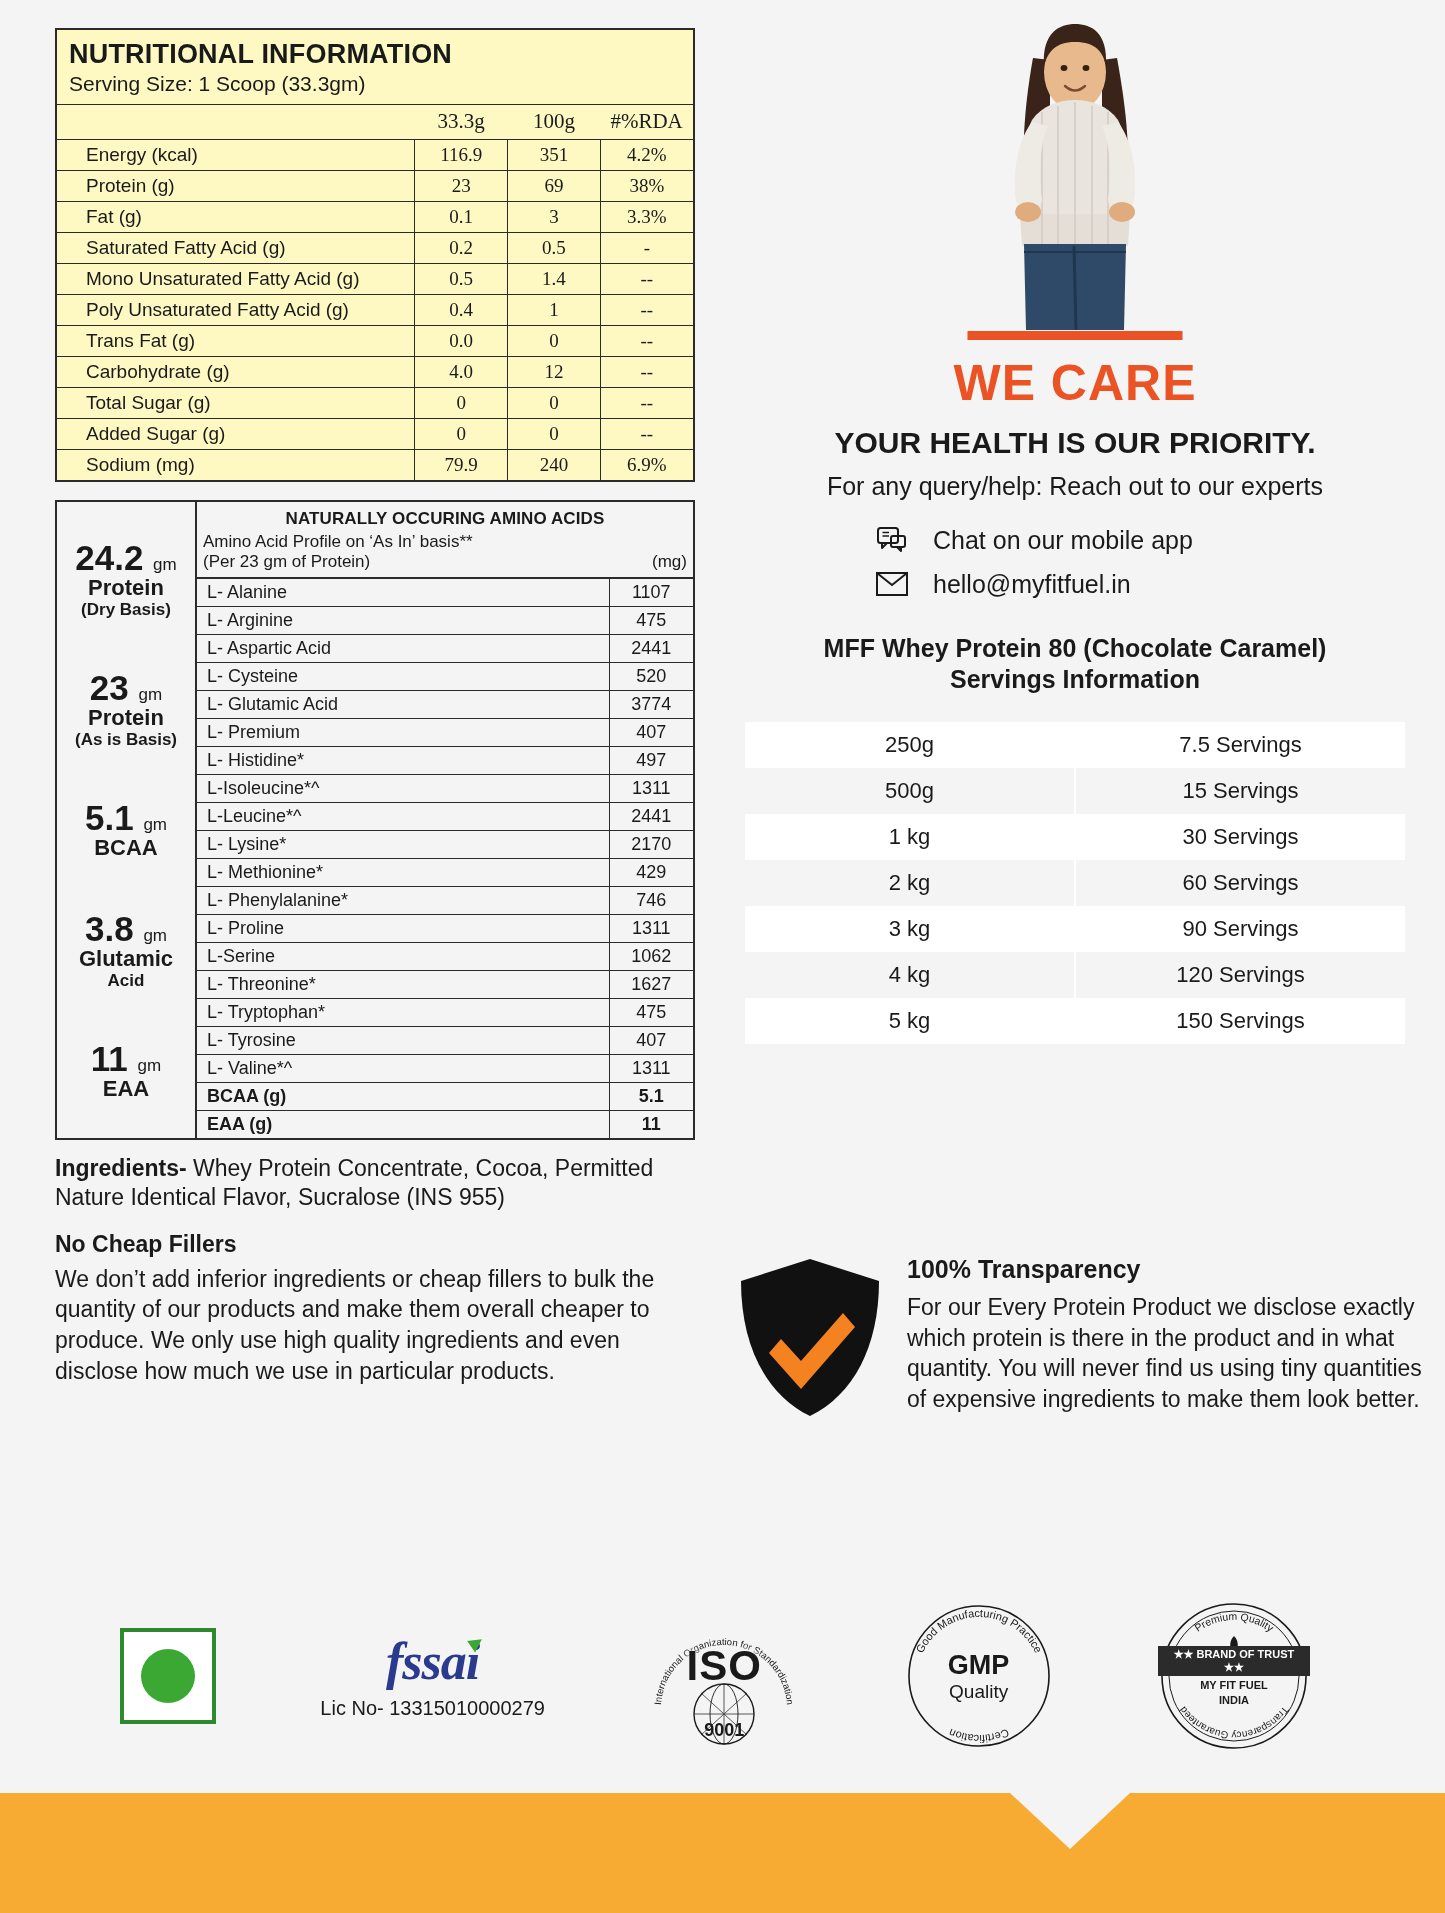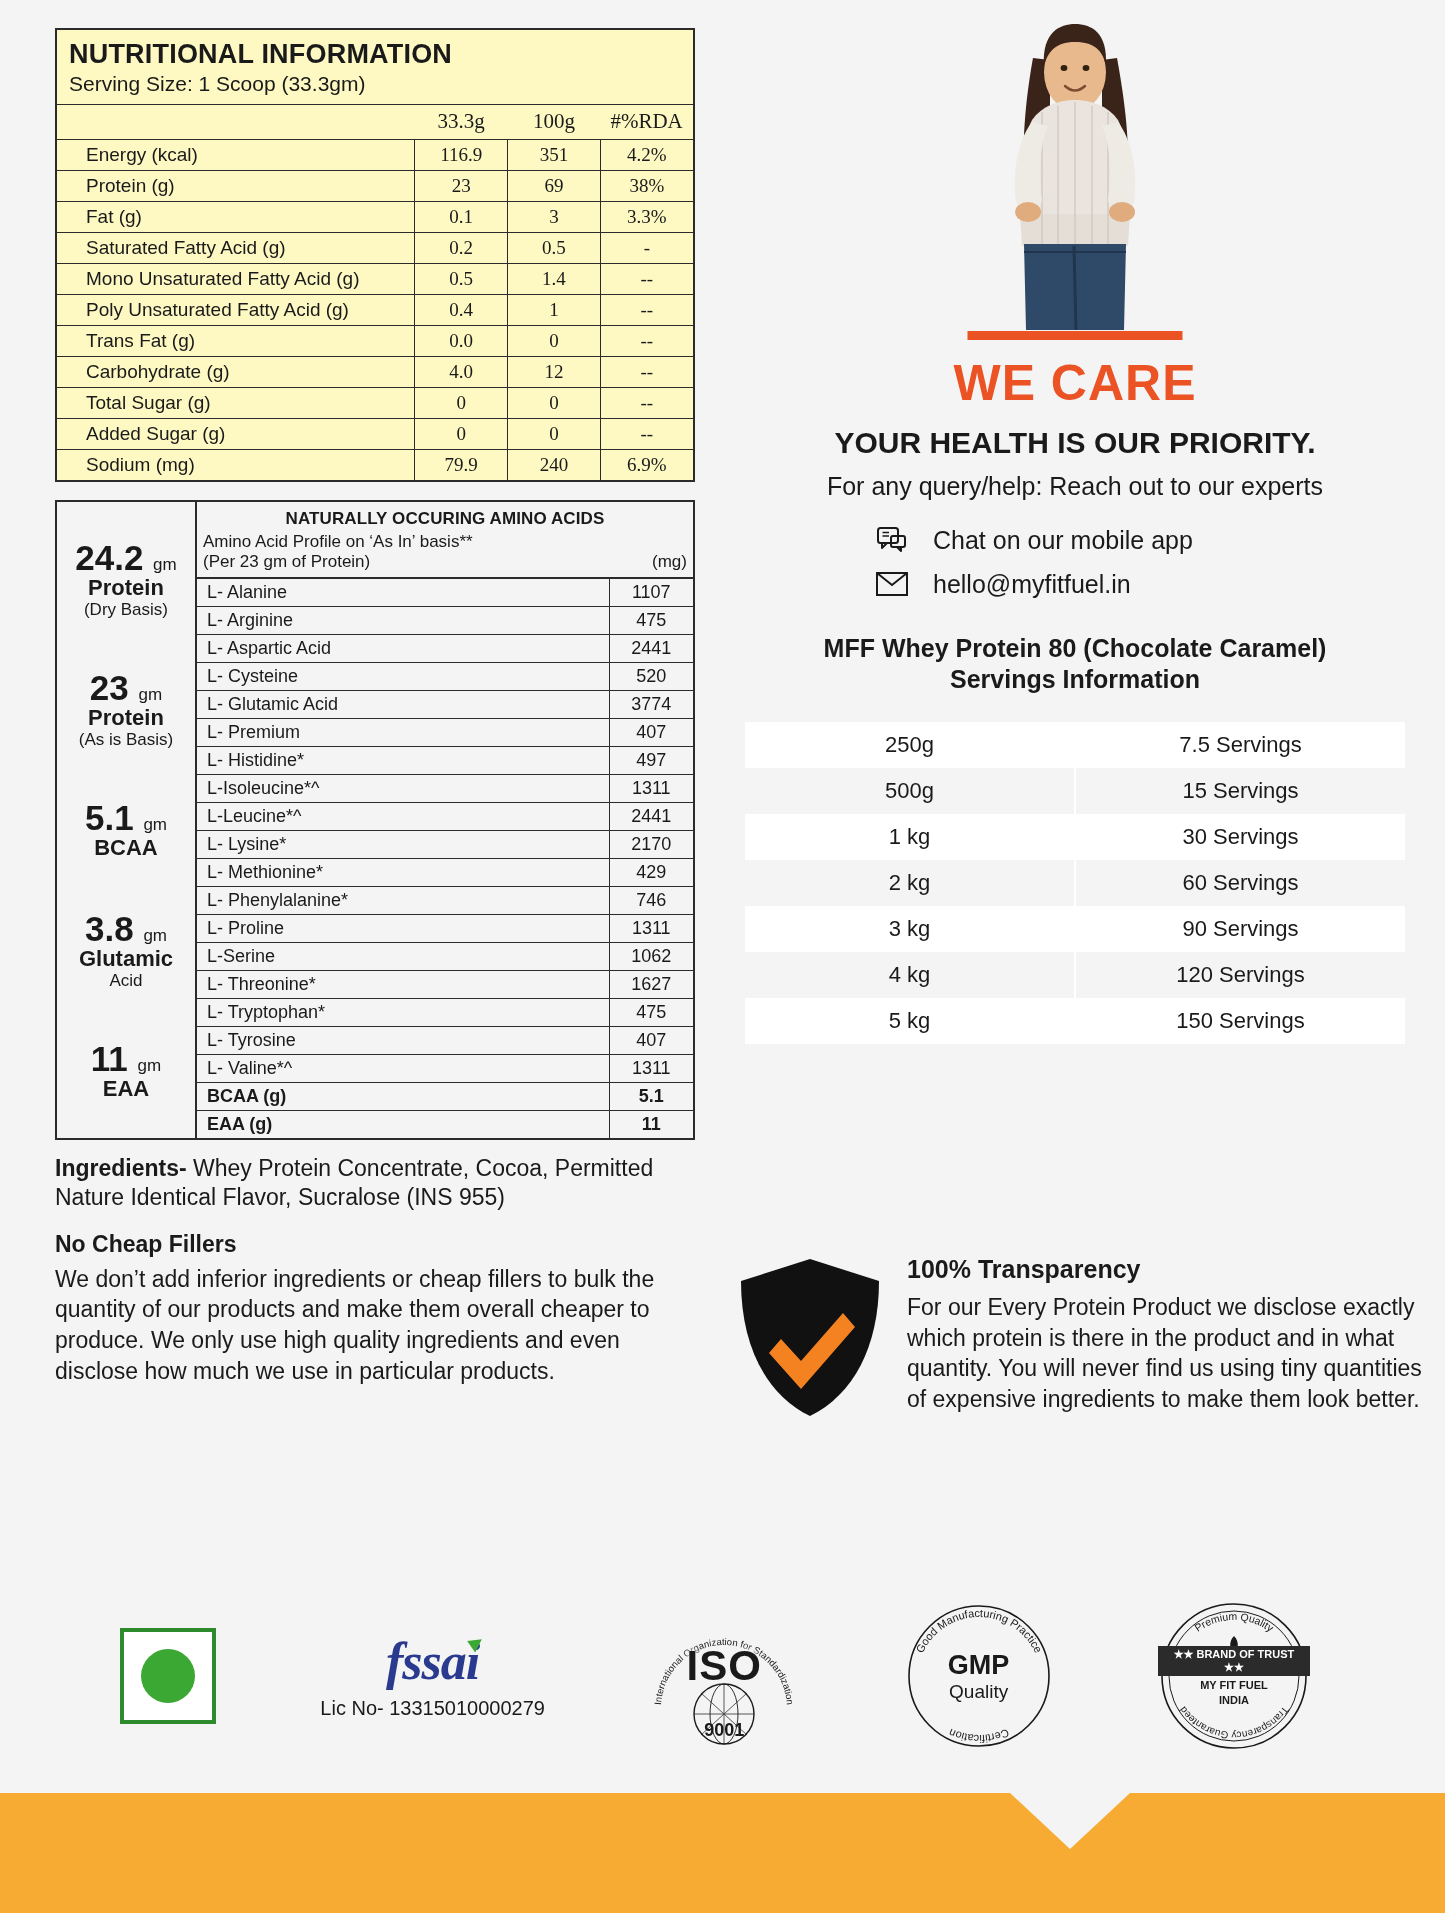--- a/index.html
+++ b/index.html
@@ -34,21 +34,21 @@
   table.nut thead th.hv { border-right:none; }
 
   
   .amino-box { margin-top:18px; border:2px solid #2b2b2b; display:flex; background:#f4f4f4;}
   .stats { width:140px; border-right:2px solid #2b2b2b; padding:14px 4px 10px 4px;
            display:flex; flex-direction:column; justify-content:space-around; align-items:center;}
   .stat { text-align:center; margin:7px 0 10px 0; }
   .stat .big { font-size:35px; font-weight:bold; line-height:1; }
   .stat .unit { font-size:17px; font-weight:normal; }
   .stat .nm { font-size:22px; font-weight:bold; line-height:1.15; }
-  .stat .note { font-size:17px; font-weight:normal; }
+  .stat .note { font-size:17px; font-weight:bold; }
 
   .amino-right { flex:1; }
   .amino-head { padding:7px 6px 5px 6px; border-bottom:1.6px solid #2b2b2b; }
   .amino-head .h1 { font-size:17px; font-weight:bold; text-align:center; letter-spacing:.1px;}
   .amino-head .h2 { font-size:17px; margin-top:3px; }
   .amino-head .h3 { font-size:17px; display:flex; justify-content:space-between; }
   table.amino { width:100%; border-collapse:collapse; font-size:18px; }
   table.amino td { border-top:1.6px solid #2b2b2b; padding:3px 0; }
   table.amino td.an { padding-left:10px; border-right:1.6px solid #2b2b2b; }
   table.amino td.av { text-align:center; width:84px;margin-left:16px; }

